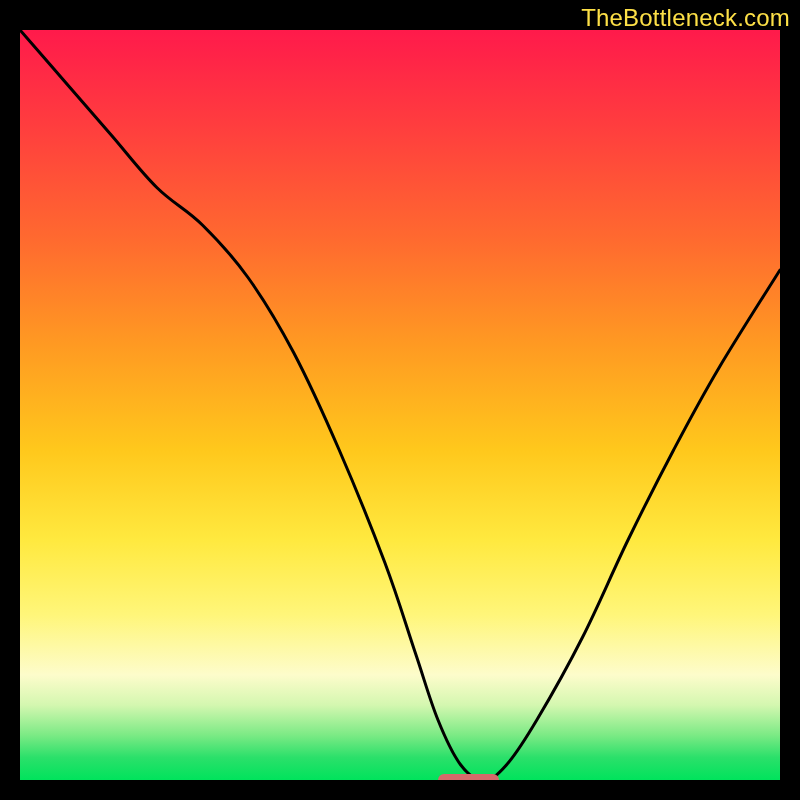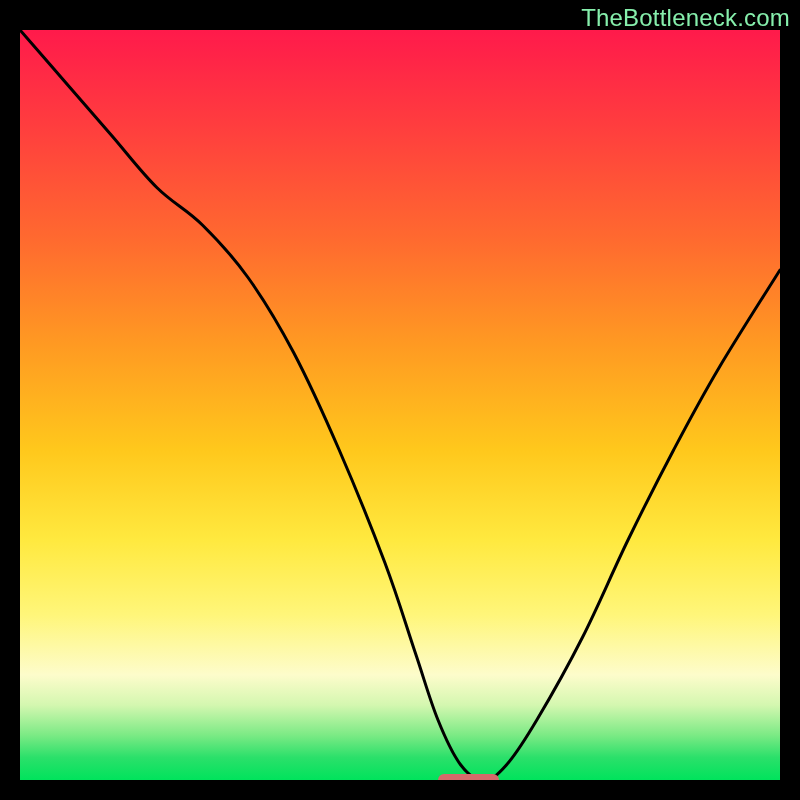--- a/index.html
+++ b/index.html
@@ -16,21 +16,21 @@
     height: 800px;
     background: #000;
   }
   .watermark {
     position: absolute;
     top: 4px;
     right: 10px;
     font-family: Arial, Helvetica, sans-serif;
     font-size: 24px;
     font-weight: 400;
-    color: #86efac;
+    color: #fde047;
     letter-spacing: 0.2px;
     z-index: 10;
   }
   .plot-area {
     position: absolute;
     left: 20px;
     top: 30px;
     width: 760px;   
     height: 750px;  
     overflow: hidden;

